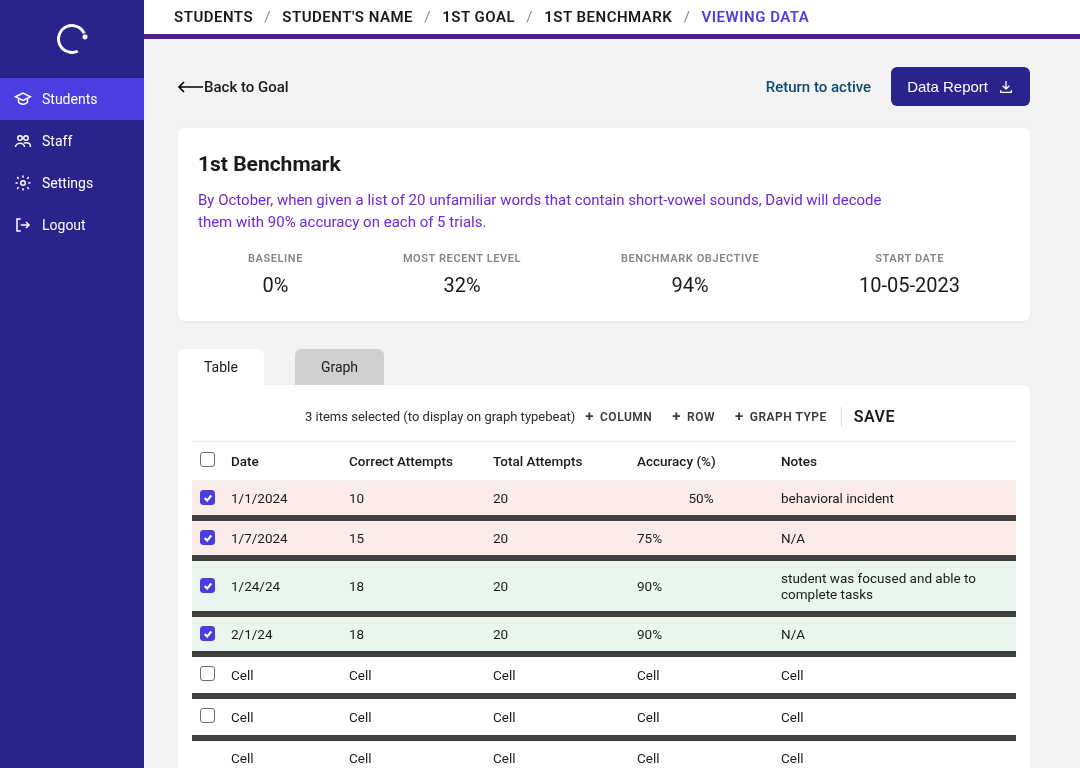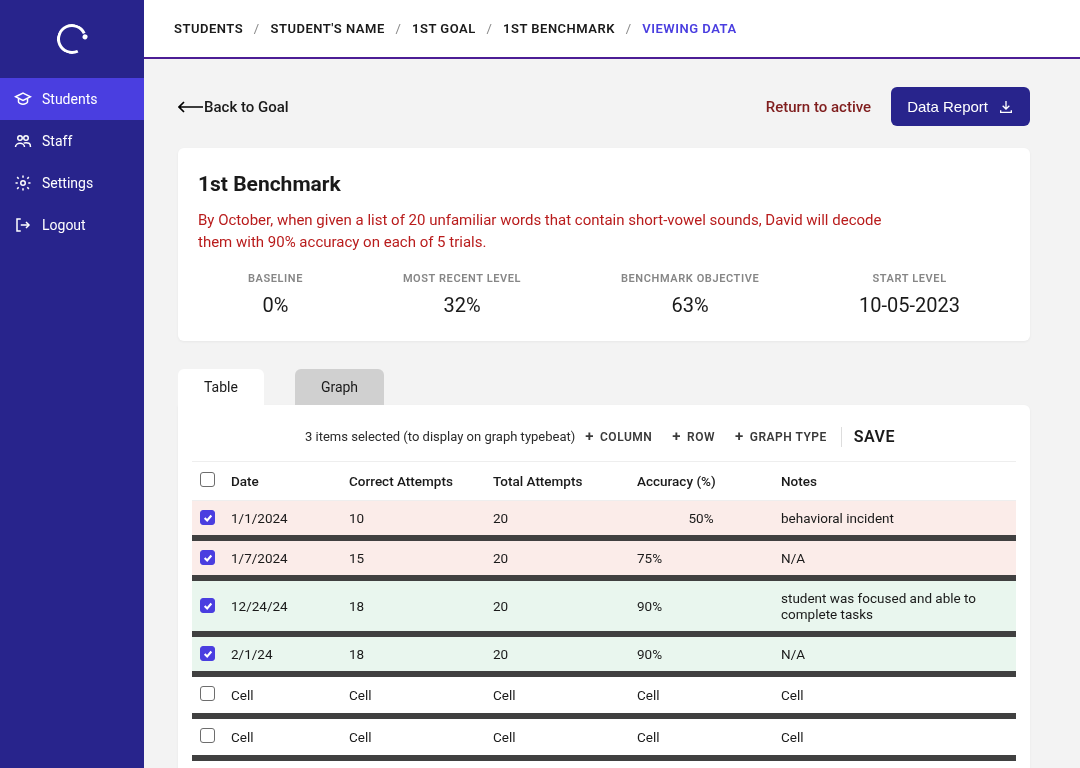--- a/index.html
+++ b/index.html
@@ -10,36 +10,36 @@
 .sidebar { width: 144px; background: #28248c; color: #fff; flex-shrink: 0; }
 .logo-box { height: 78px; display: flex; align-items: center; justify-content: center; }
 .logo { width: 30px; height: 30px; border: 3px solid #fff; border-radius: 50%; border-right-color: transparent; transform: rotate(20deg); position: relative; }
 .logo::after { content: ""; position: absolute; width: 5px; height: 5px; background: #fff; border-radius: 50%; top: 3px; right: -2px; }
 .nav-item { display: flex; align-items: center; gap: 10px; padding: 12px 14px; font-size: 14px; cursor: pointer; }
 .nav-item.active { background: #4a3ee0; }
 .nav-icon { width: 18px; height: 18px; display: inline-flex; align-items: center; justify-content: center; flex-shrink: 0; }
 
 
 .main { flex: 1; display: flex; flex-direction: column; overflow: auto; }
-.breadcrumb { background: #fff; border-bottom: 2px solid #4c1d95; padding: 21px 30px; font-size: 13px; letter-spacing: 0.5px; font-weight: 600; color: #1a1a1a; }
+.breadcrumb { background: #fff; border-bottom: 5px solid #4c1d95; padding: 8px 30px; font-size: 15px; letter-spacing: 0.5px; font-weight: 600; color: #1a1a1a; }
 .breadcrumb .sep { margin: 0 7px; color: #888; font-weight: 400; }
 .breadcrumb .current { color: #4a3ee0; }
 .content { padding: 28px 50px 40px 34px; }
 
 h1 { font-size: 26px; font-weight: 700; margin-bottom: 20px; }
 .header-row { display: flex; align-items: center; justify-content: space-between; margin-bottom: 22px; }
 .back-link { display: flex; align-items: center; font-size: 15px; cursor: pointer; font-weight: 500; }
 .header-actions { display: flex; align-items: center; gap: 20px; }
-.return-link { color: #7f1d1d; font-size: 15px; font-weight: 500; cursor: pointer; }
+.return-link { color: #0c4a6e; font-size: 15px; font-weight: 500; cursor: pointer; }
 .data-report-btn { background: #28248c; color: #fff; border: none; border-radius: 6px; padding: 11px 16px; font-size: 15px; display: flex; align-items: center; gap: 10px; cursor: pointer; font-weight: 500; }
 
 
 .card { background: #fff; border-radius: 6px; padding: 24px 20px; margin-bottom: 28px; box-shadow: 0 1px 3px rgba(0,0,0,0.05); }
 .card h2 { font-size: 21px; font-weight: 700; margin-bottom: 14px; }
-.card-desc { font-size: 15px; line-height: 1.45; color: #b91c1c; max-width: 700px; margin-bottom: 18px; }
+.card-desc { font-size: 15px; line-height: 1.45; color: #6d28d9; max-width: 700px; margin-bottom: 18px; }
 .stats-row { display: flex; justify-content: space-around; text-align: center; }
 .stat-label { font-size: 11px; letter-spacing: 0.6px; color: #868686; font-weight: 600; margin-bottom: 8px; }
 .stat-value { font-size: 20px; color: #1a1a1a; }
 
 
 .tabs { display: flex; gap: 31px; }
 .tab { padding: 10px 26px; font-size: 14px; background: #d0d0d0; border-radius: 6px 6px 0 0; cursor: pointer; }
 .tab.active { background: #fff; }
 
 
@@ -159,24 +159,24 @@
             <div>
               <div class="stat-label">BASELINE</div>
               <div class="stat-value">0%</div>
             </div>
             <div>
               <div class="stat-label">MOST RECENT LEVEL</div>
               <div class="stat-value">32%</div>
             </div>
             <div>
               <div class="stat-label">BENCHMARK OBJECTIVE</div>
-              <div class="stat-value">63%</div>
-            </div>
-            <div>
-              <div class="stat-label">START LEVEL</div>
+              <div class="stat-value">94%</div>
+            </div>
+            <div>
+              <div class="stat-label">START DATE</div>
               <div class="stat-value">10-05-2023</div>
             </div>
           </div>
       </section>
 
       <div class="tabs">
         <div class="tab active">Table</div>
         <div class="tab">Graph</div>
       </div>
 
@@ -236,21 +236,21 @@
                 <td style="width: 144px;">20</td>
                 <td style="width: 144px;">75%</td>
                 <td>N/A</td>
               </tr>
               <tr class="row-mint">
                 <td><span class="cb checked">
                     <svg width="10" height="10" viewBox="0 0 12 12" fill="none" stroke="#fff" stroke-width="2.5">
                       <path d="M2 6l3 3 5-6"></path>
                     </svg>
                   </span></td>
-                <td style="width: 118px;">12/24/24</td>
+                <td style="width: 118px;">1/24/24</td>
                 <td style="width: 144px;">18</td>
                 <td style="width: 144px;">20</td>
                 <td style="width: 144px;">90%</td>
                 <td>student was focused and able to complete tasks</td>
               </tr>
               <tr class="row-mint">
                 <td><span class="cb checked">
                     <svg width="10" height="10" viewBox="0 0 12 12" fill="none" stroke="#fff" stroke-width="2.5">
                       <path d="M2 6l3 3 5-6"></path>
                     </svg>

